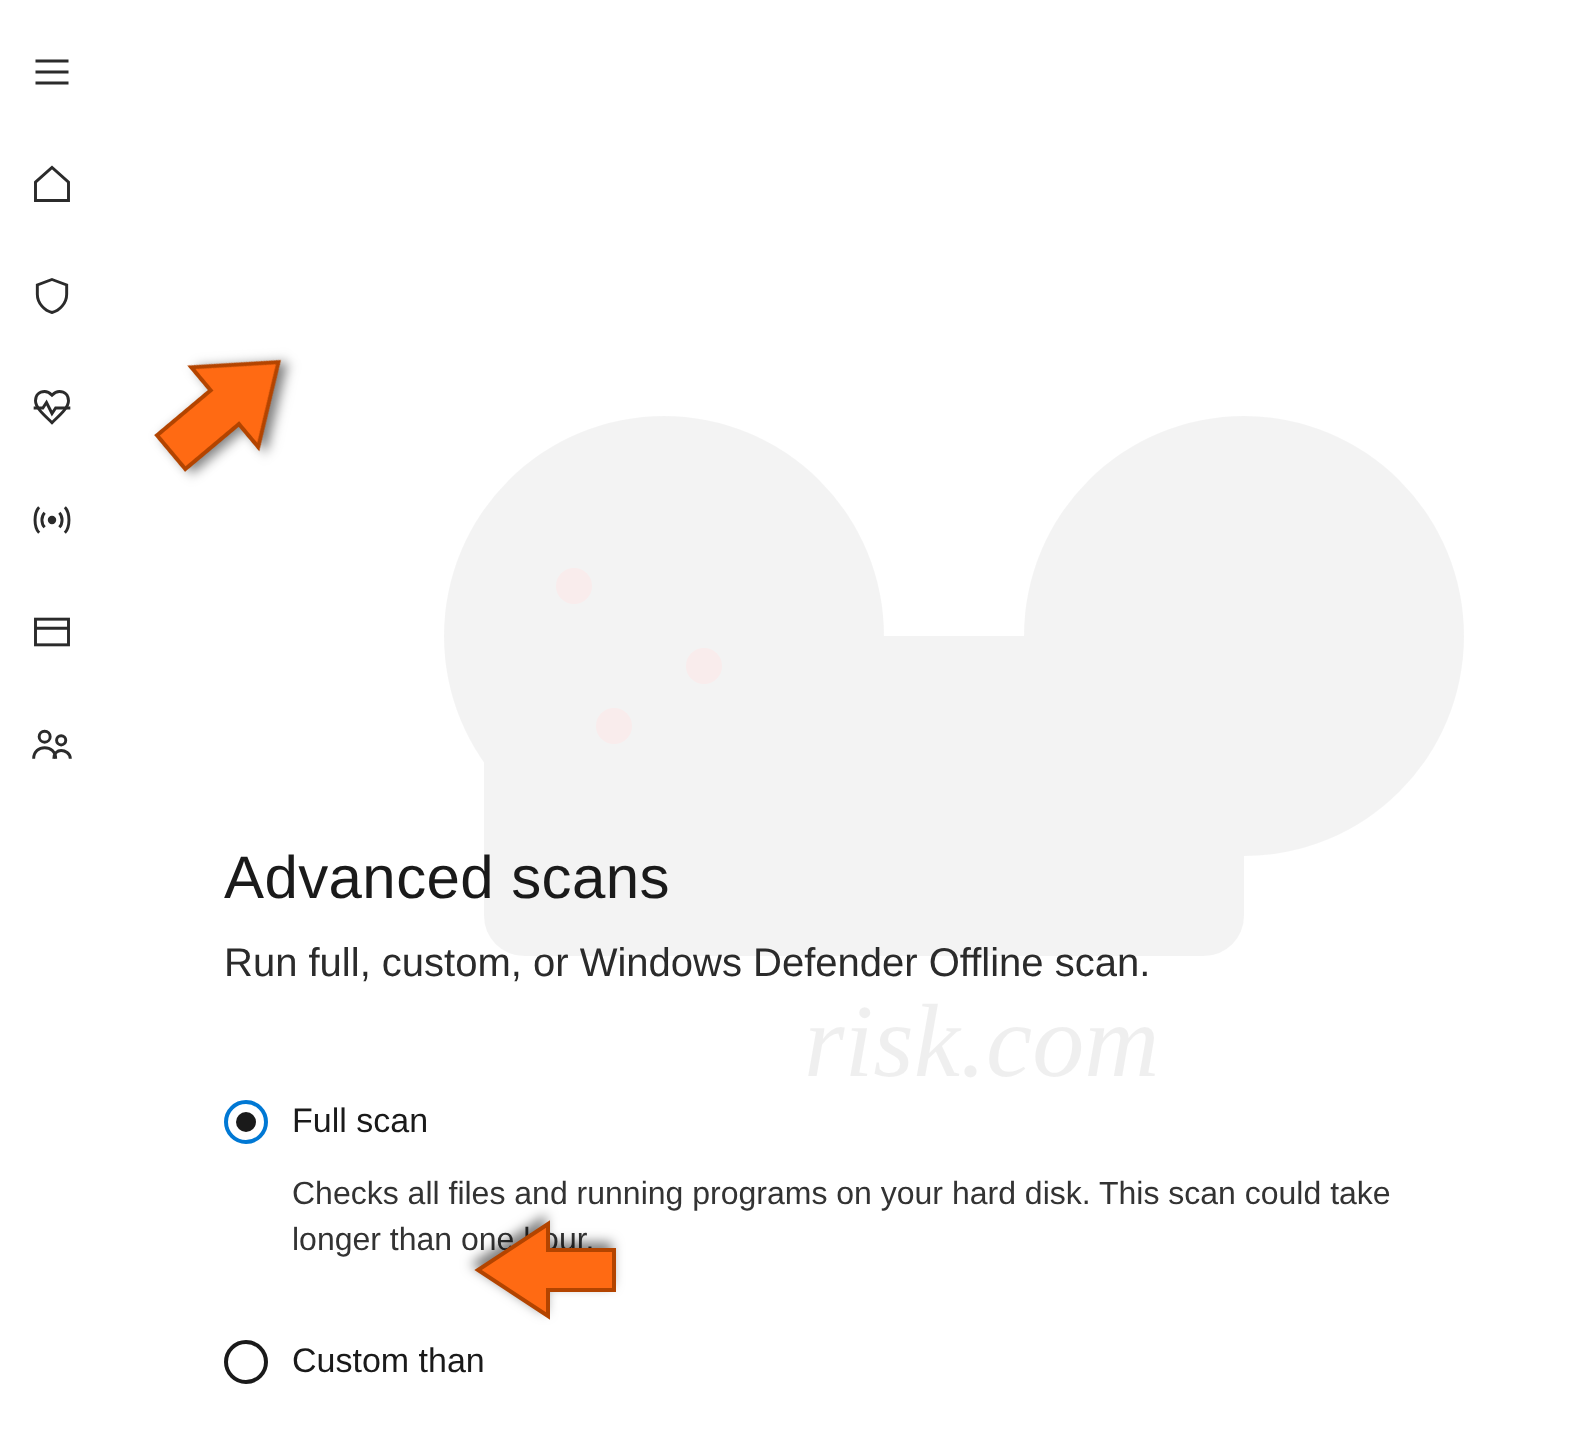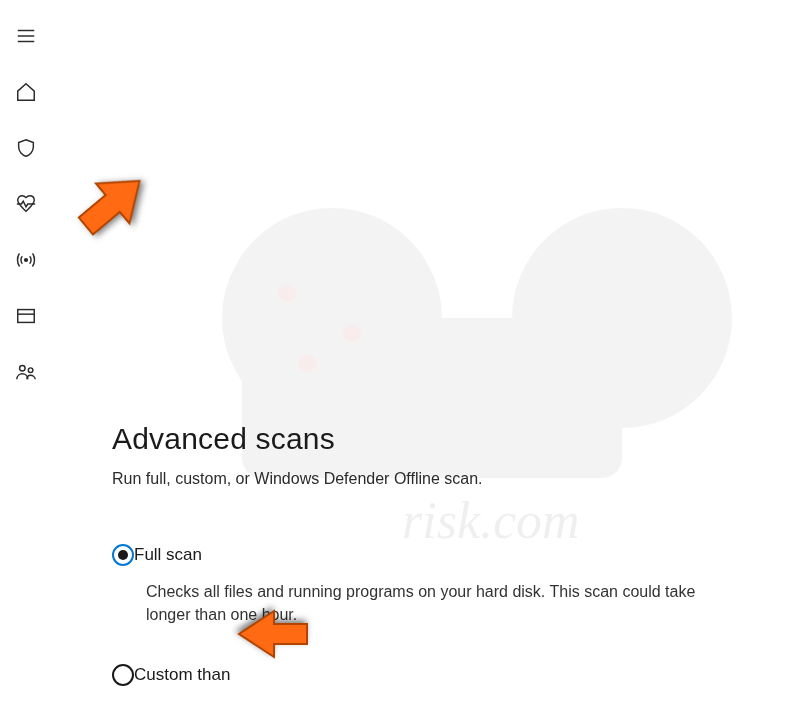--- a/index.html
+++ b/index.html
@@ -35,30 +35,31 @@
       padding: 38px 40px 0 60px;
       position: relative;
     }
     .page-title {
       font-size: 30px;
       font-weight: 400;
       margin-bottom: 14px;
       letter-spacing: 0.2px;
     }
     .subtitle {
-      font-size: 16px;
+      font-size: 20px;
       color: #2b2b2b;
       margin-bottom: 56px;
     }
     .option {
       margin-bottom: 38px;
     }
     .option-header {
       display: flex;
       align-items: center;
+      gap: 12px;
       cursor: pointer;
       margin-bottom: 14px;
     }
     .radio {
       width: 22px;
       height: 22px;
       border: 2px solid #1a1a1a;
       border-radius: 50%;
       display: flex;
       align-items: center;

